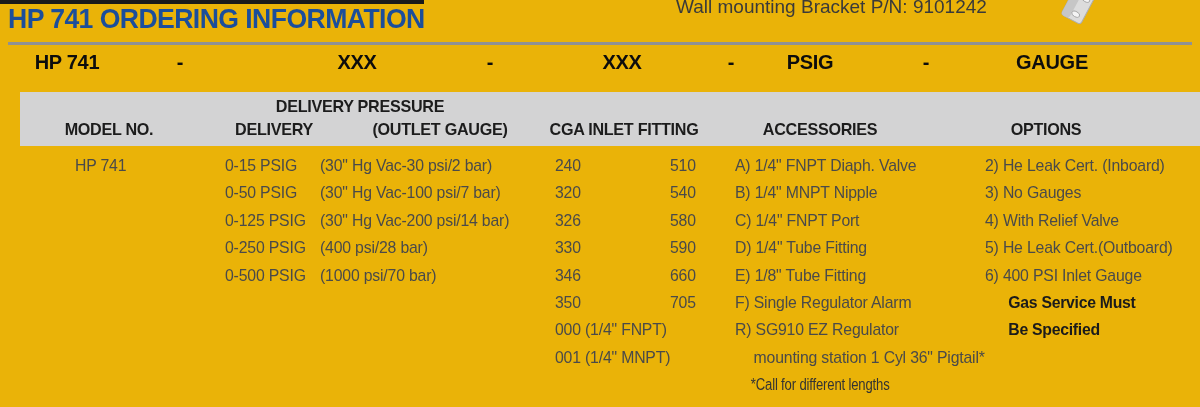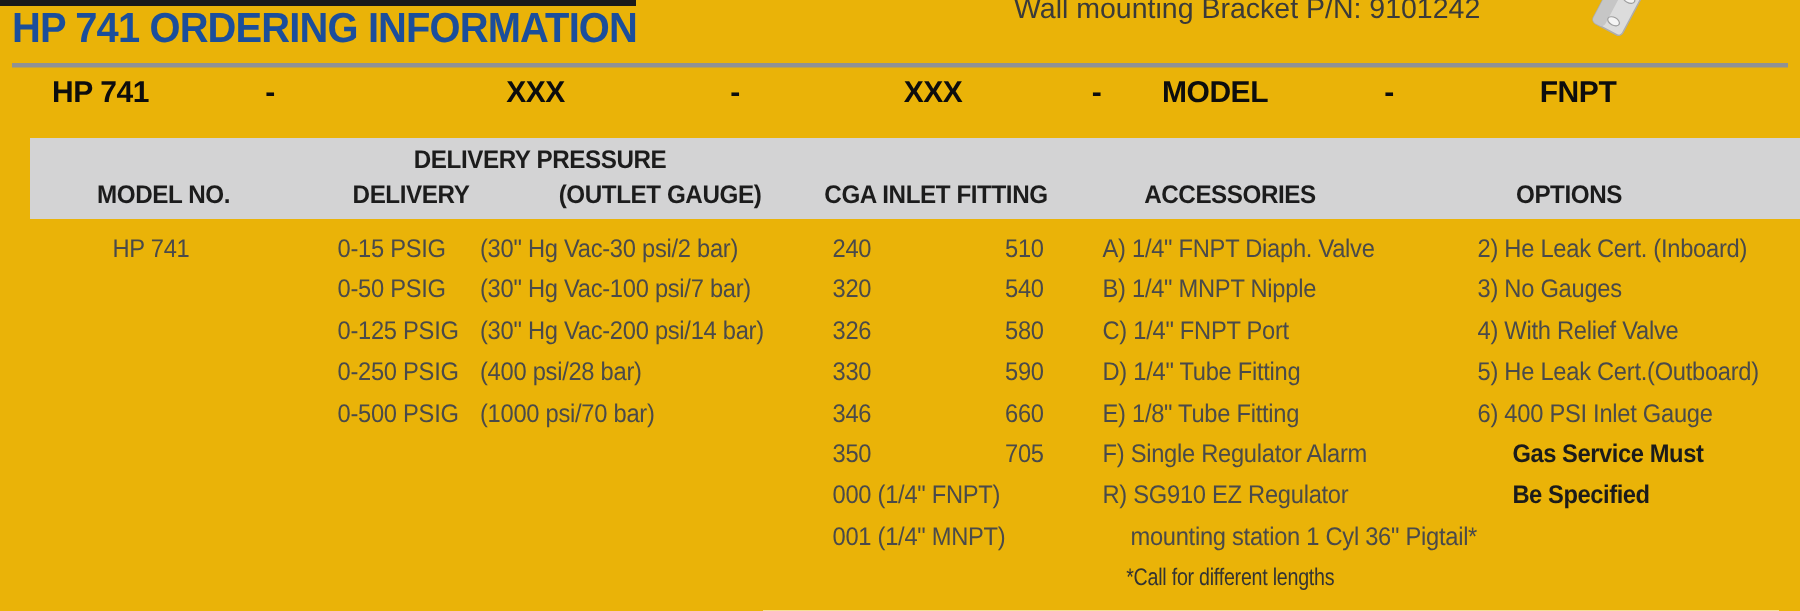--- a/index.html
+++ b/index.html
@@ -46,23 +46,23 @@
 
   <div class="rule1"></div>
 
   <div>
     <span class="order-seg" style="left:67px">HP 741</span>
     <span class="order-seg" style="left:180px">-</span>
     <span class="order-seg" style="left:357px">XXX</span>
     <span class="order-seg" style="left:490px">-</span>
     <span class="order-seg" style="left:622px">XXX</span>
     <span class="order-seg" style="left:731px">-</span>
-    <span class="order-seg" style="left:810px">MODEL</span>
+    <span class="order-seg" style="left:810px">PSIG</span>
     <span class="order-seg" style="left:926px">-</span>
-    <span class="order-seg" style="left:1052px">FNPT</span>
+    <span class="order-seg" style="left:1052px">GAUGE</span>
   </div>
 
   <div class="band">
     <span class="hlabel" style="left:340px;top:5px">DELIVERY PRESSURE</span>
     <span class="hlabel" style="left:89px;top:28px">MODEL NO.</span>
     <span class="hlabel" style="left:254px;top:28px">DELIVERY</span>
     <span class="hlabel" style="left:420px;top:28px">(OUTLET GAUGE)</span>
     <span class="hlabel" style="left:604px;top:28px">CGA INLET FITTING</span>
     <span class="hlabel" style="left:800px;top:28px">ACCESSORIES</span>
     <span class="hlabel" style="left:1026px;top:28px">OPTIONS</span>

